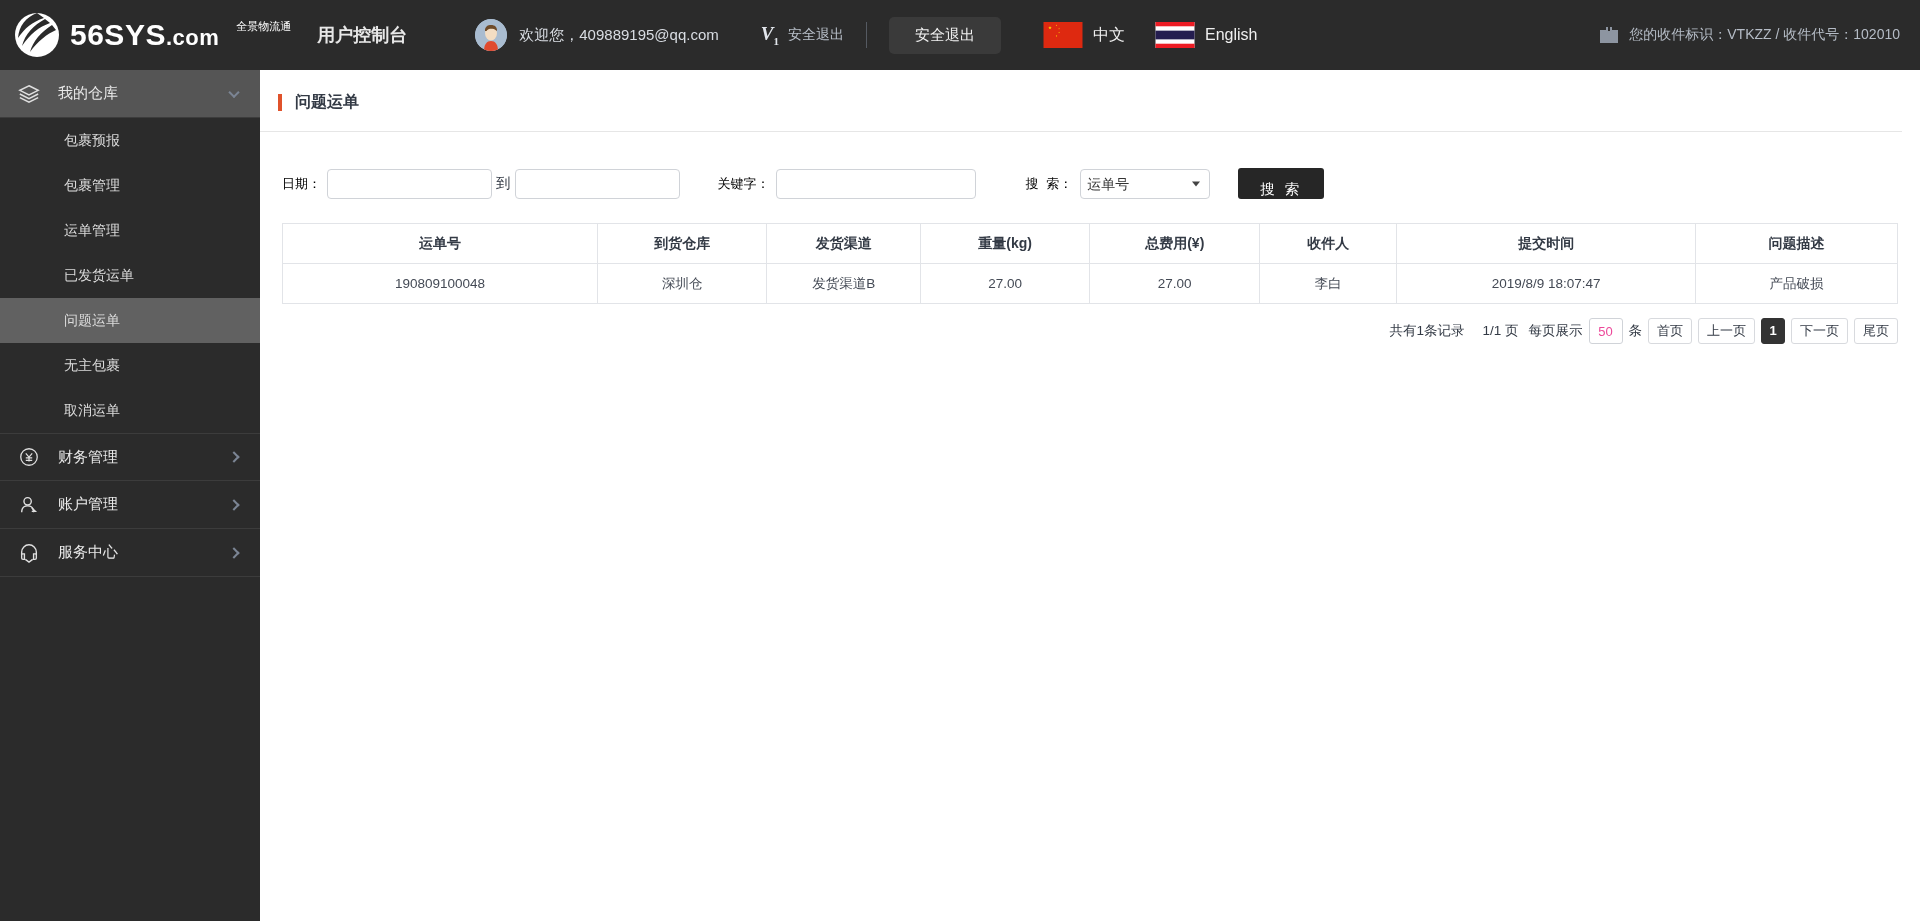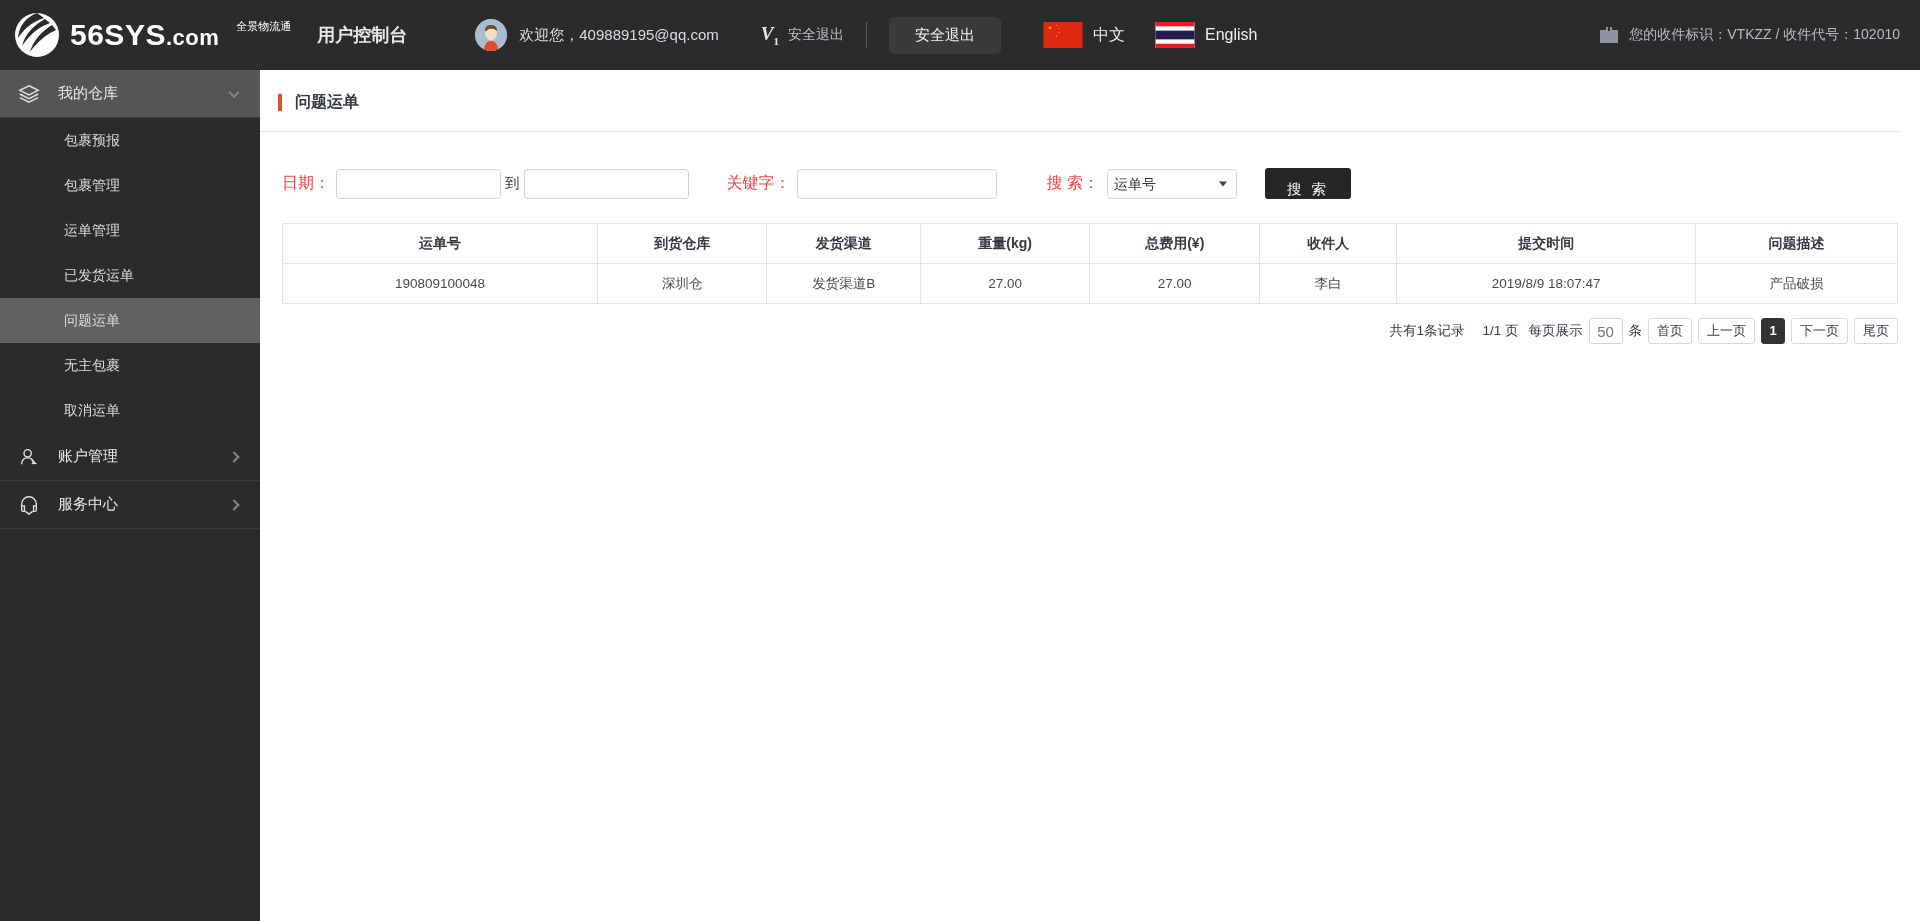--- a/index.html
+++ b/index.html
@@ -127,21 +127,21 @@
     border-bottom: 1px solid #e6e6e6;
     margin: 0 18px 0 0;
   }
   .accent-bar { width: 4px; height: 17px; background: #e0522b; flex:none; }
   .page-title { color: #333a45; font-size: 16px; font-weight: bold; margin-left: 13px; }
 
   .filters {
     display: flex; align-items: center;
     padding: 36px 0 0 22px;
   }
-  .flabel { color: #ef4444; font-size: 16px; white-space: nowrap; }
+  .flabel { color: #000000; font-size: 13px; white-space: nowrap; font-family: Liberation Mono, monospace; }
   .ftext  { color: #333a45; font-size: 14.5px; white-space: nowrap; }
   .finput {
     height: 30px; border: 1px solid #d0d3d8; border-radius: 4px;
     background: #fff; outline: none; font-size: 14px;
     padding: 0 8px; color: #333; font-family: inherit;
   }
   .finput.date { width: 165px; }
   .finput.kw   { width: 200px; }
   .fselect {
     height: 30px; width: 130px;
@@ -191,21 +191,21 @@
   
   .pager {
     display: flex; align-items: center; justify-content: flex-end;
     gap: 6px; padding: 14px 22px 0 0;
     font-size: 13.5px; color: #333a45;
   }
   .pg-txt { white-space: nowrap; }
   .pg-size {
     width: 34px; height: 26px; text-align: center;
     border: 1px solid #d0d3d8; border-radius: 3px;
-    font-size: 15px; color: #737373; outline:none; font-family: inherit;
+    font-size: 13px; color: #ec4899; outline:none; font-family: inherit;
     padding: 0;
   }
   .pg-btn {
     min-width: 34px; height: 26px; line-height: 24px;
     border: 1px solid #d8dade; border-radius: 3px;
     background: #fff; color: #333a45; font-size: 13px;
     padding: 0 8px; cursor: pointer; text-align:center;
     font-family: inherit;
   }
   .pg-btn.current {
@@ -316,20 +316,30 @@
   <div class="sub-item active">
       <span>问题运单</span>
     </div>
   <div class="sub-item">
       <span>无主包裹</span>
     </div>
   <div class="sub-item">
       <span>取消运单</span>
     </div>
 
+  <div class="nav-group-head" style="border-top:1px solid #3c3c3c;">
+    <span class="nav-icon">
+      <svg width="22" height="22" viewBox="0 0 24 24" fill="none" stroke="#e0e0e0" stroke-width="1.4">
+        <circle cx="12" cy="12" r="9"></circle>
+        <path d="M8.5 8 L12 12.2 L15.5 8 M8.5 13 H15.5 M8.5 15.6 H15.5 M12 12.2 V17" stroke-width="1.3"></path>
+      </svg>
+    </span>
+    <span class="nav-group-label">财务管理</span>
+    <span class="chev right"></span>
+  </div>
 
   <div class="nav-group-head">
     <span class="nav-icon">
       <svg width="22" height="22" viewBox="0 0 24 24" fill="none" stroke="#e0e0e0" stroke-width="1.5">
         <circle cx="10.5" cy="8" r="4"></circle>
         <path d="M4 20 C4 15 7 13 10.5 13 C14 13 17 15 17 20"></path>
         <path d="M15 15 L19 19 L15 19"></path>
       </svg>
     </span>
     <span class="nav-group-label">账户管理</span>

